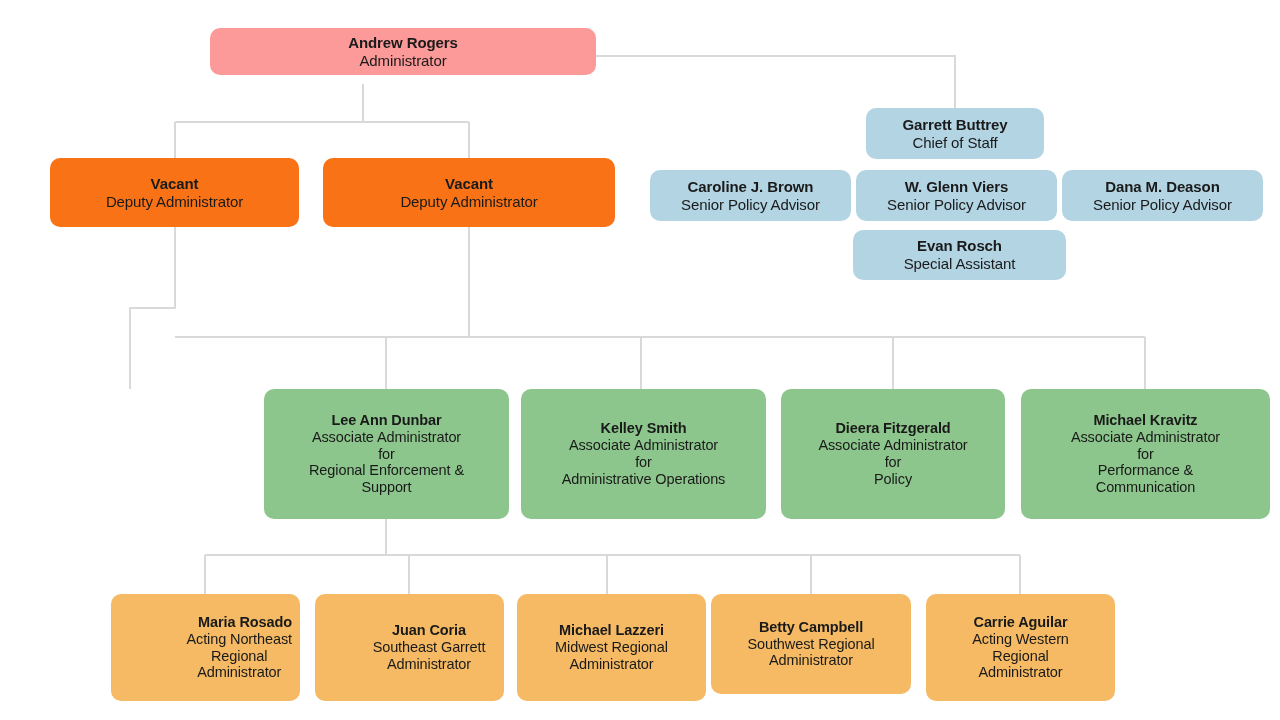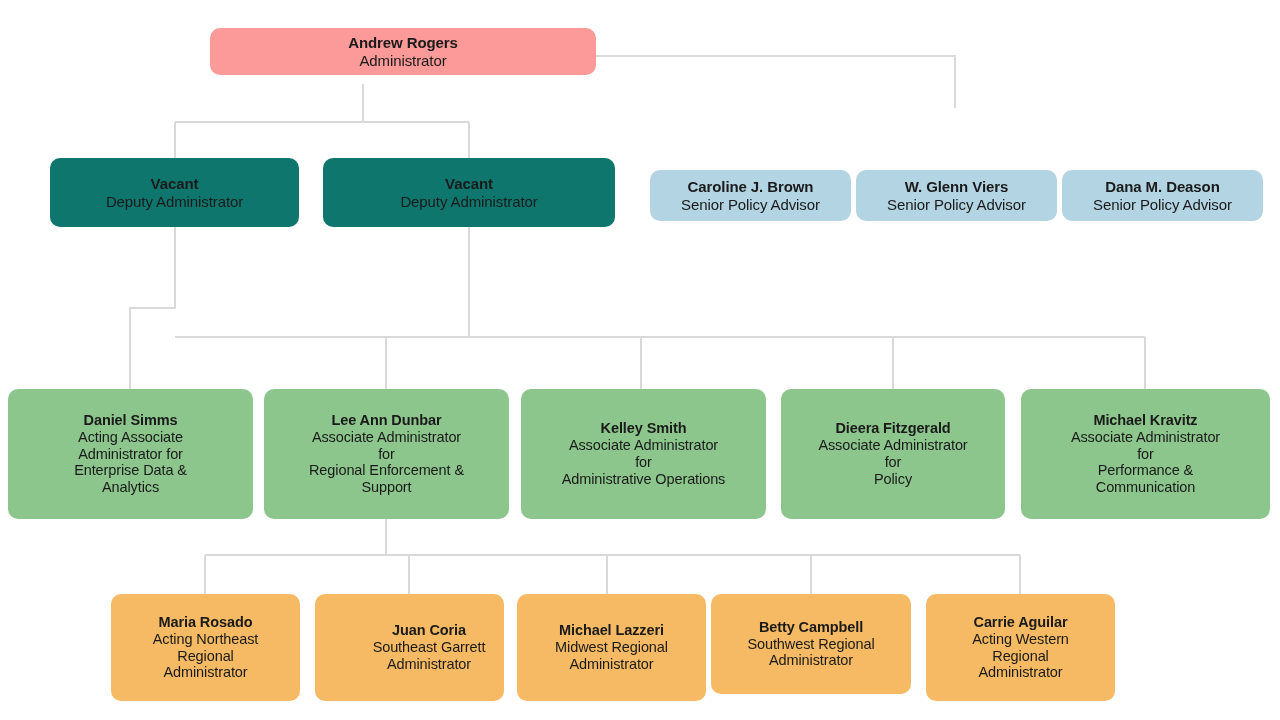--- a/index.html
+++ b/index.html
@@ -49,21 +49,21 @@
     letter-spacing: -0.1px;
     white-space: nowrap;
   }
   .node .ti {
     font-weight: normal;
     font-size: 15px;
     letter-spacing: -0.1px;
     white-space: pre-line;
   }
   .n-root   { background: #fb9a99; }
-  .n-deputy { background: #0f766e; }
+  .n-deputy { background: #f97316; }
   .n-staff  { background: #b3d4e3; }
   .n-assoc  { background: #8cc68c; }
   .n-region { background: #f5ba63; }
 
   .node.small .nm, .node.small .ti { font-size: 14.5px; }
 </style>
 </head>
 <body>
 
 <div id="chart-root">
@@ -105,44 +105,45 @@
   <div class="node n-deputy" style="left:50px; top:158px; width:249px; height:69px;">
     <span class="nm">Vacant</span>
     <span class="ti">Deputy Administrator</span>
   </div>
 
   <div class="node n-deputy" style="left:323px; top:158px; width:292px; height:69px;">
     <span class="nm">Vacant</span>
     <span class="ti">Deputy Administrator</span>
   </div>
 
+  <div class="node n-staff" style="left:866px; top:108px; width:178px; height:51px;">
+    <span class="nm">Garrett Buttrey</span>
+    <span class="ti">Chief of Staff</span>
+  </div>
 
   <div class="node n-staff" style="left:650px; top:170px; width:201px; height:51px;">
     <span class="nm">Caroline J. Brown</span>
     <span class="ti">Senior Policy Advisor</span>
   </div>
 
   <div class="node n-staff" style="left:856px; top:170px; width:201px; height:51px;">
     <span class="nm">W. Glenn Viers</span>
     <span class="ti">Senior Policy Advisor</span>
   </div>
 
   <div class="node n-staff" style="left:1062px; top:170px; width:201px; height:51px;">
     <span class="nm">Dana M. Deason</span>
     <span class="ti">Senior Policy Advisor</span>
   </div>
 
-
-  <div class="node n-assoc small" style="left:8px; top:389px; width:245px; height:130px;">
-    <span class="nm">Daniel Simms</span>
-    <span class="ti">Acting Associate
-Administrator for
-Enterprise Data &amp;
-Analytics</span>
-  </div>
+  <div class="node n-staff" style="left:853px; top:230px; width:213px; height:50px;">
+    <span class="nm">Evan Rosch</span>
+    <span class="ti">Special Assistant</span>
+  </div>
+
 
   <div class="node n-assoc small" style="left:264px; top:389px; width:245px; height:130px;">
     <span class="nm">Lee Ann Dunbar</span>
     <span class="ti">Associate Administrator
 for
 Regional Enforcement &amp;
 Support</span>
   </div>
 
   <div class="node n-assoc small" style="left:521px; top:389px; width:245px; height:130px;">
@@ -160,21 +161,21 @@
   </div>
 
   <div class="node n-assoc small" style="left:1021px; top:389px; width:249px; height:130px;">
     <span class="nm">Michael Kravitz</span>
     <span class="ti">Associate Administrator
 for
 Performance &amp;
 Communication</span>
   </div>
 
-  <div class="node n-region small" style="left:111px; top:594px; width:189px; height:107px;">
+  <div class="node n-region small" style="left:111px; top:594px; width:189px; height:107px;align-items:flex-end;">
     <span class="nm">Maria Rosado</span>
     <span class="ti">Acting Northeast
 Regional
 Administrator</span>
   </div>
 
   <div class="node n-region small" style="left:315px; top:594px; width:189px; height:107px;padding-left:47px;">
     <span class="nm">Juan Coria</span>
     <span class="ti">Southeast Garrett
 Administrator</span>

